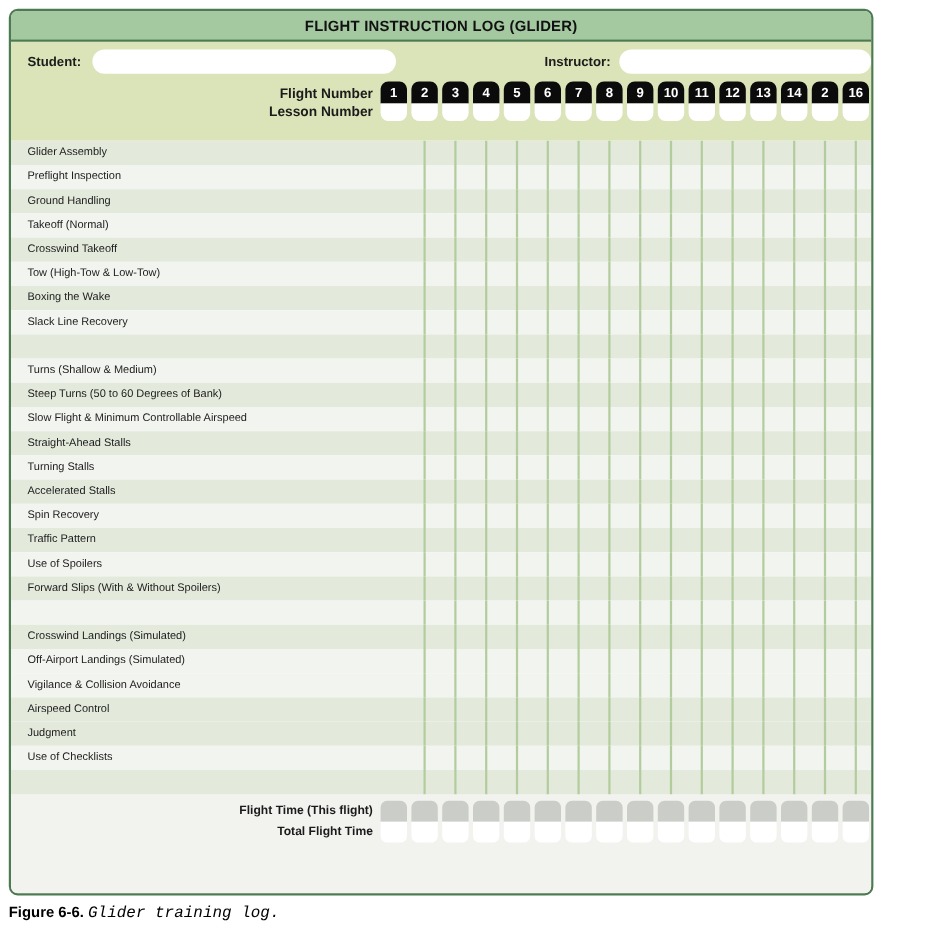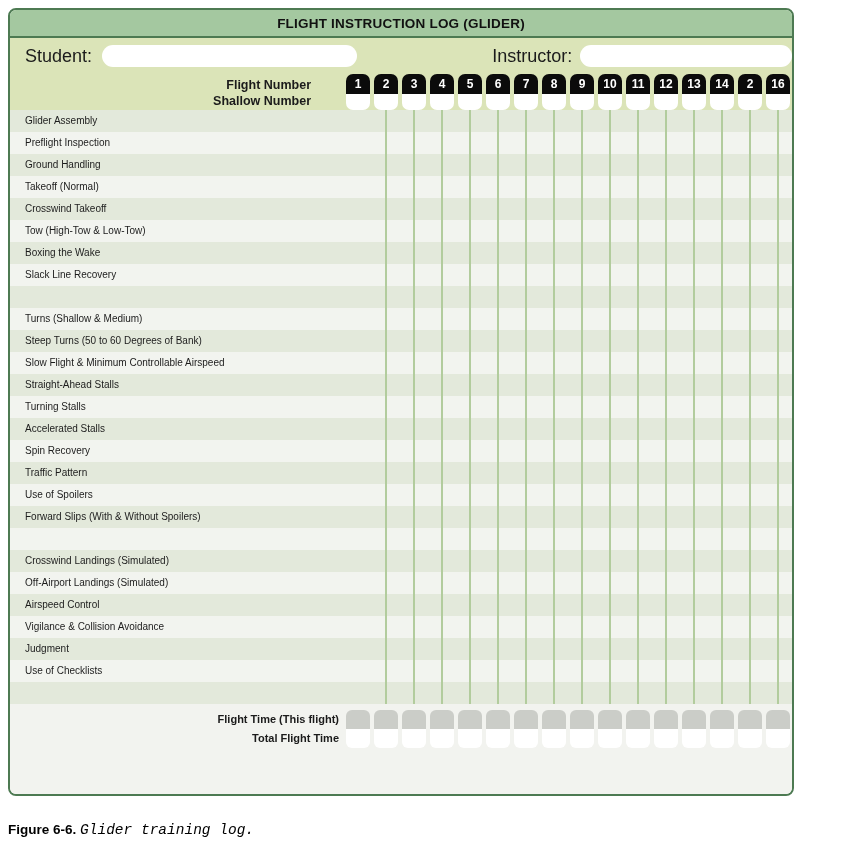--- a/index.html
+++ b/index.html
@@ -34,33 +34,33 @@
     background:var(--title-bg);
     border-bottom:2px solid var(--border-green);
     text-align:center;
     font-weight:bold;font-size:13.5px;color:#111;
     letter-spacing:.2px;
   }
   .header-band{background:var(--band-bg);}
   .id-row{
     height:36px;display:flex;align-items:center;
   }
-  .id-label{font-weight:normal;font-size:18px;}
+  .id-label{font-weight:bold;font-size:12px;}
   .id-label.student{margin-left:15px;}
   .id-label.instructor{margin-left:135px;}
   .pill-input{
     border:none;outline:none;
     height:22px;border-radius:11px;
     background:#ffffff;
     font-family:"Liberation Sans", sans-serif;
     font-size:13px;padding:0 10px;color:var(--ink);
   }
   .pill-input.student{width:290px;margin-left:10px;}
   .pill-input.instructor{width:240px;margin-left:8px;}
-  .fln-row{display:flex;padding-bottom:0;gap:28px;}
+  .fln-row{display:flex;padding-bottom:18px;}
   .fln-labels{
     width:375px;text-align:right;padding-right:5px;
     font-weight:bold;font-size:12.5px;
   }
   .fln-labels .l1{height:20px;line-height:22px;}
   .fln-labels .l2{height:16px;line-height:14px;}
   .capsules{display:flex;width:448px;}
   .capsule{width:24px;margin:0 2px;}
   .badge{
     height:20px;line-height:20px;
@@ -130,21 +130,21 @@
   <div class="header-band">
     <div class="id-row">
       <span class="id-label student">Student:</span>
       <input class="pill-input student" type="text" value="" style="">
       <span class="id-label instructor">Instructor:</span>
       <input class="pill-input instructor" type="text" value="" style="">
     </div>
     <div class="fln-row">
       <div class="fln-labels">
         <div class="l1">Flight Number</div>
-        <div class="l2">Shallow Number</div>
+        <div class="l2">Lesson Number</div>
       </div>
       <div class="capsules" id="flight-capsules">
           <div class="capsule">
             <div class="badge">1</div>
             <div class="lesson-cell"></div>
           </div>
           <div class="capsule">
             <div class="badge">2</div>
             <div class="lesson-cell"></div>
           </div>
@@ -662,43 +662,43 @@
           <div class="task-cell"></div>
           <div class="task-cell"></div>
           <div class="task-cell"></div>
           <div class="task-cell"></div>
           <div class="task-cell"></div>
           <div class="task-cell"></div>
           <div class="task-cell"></div>
           <div class="task-cell"></div>
         </div>
       </div>
+      <div class="task-row white">
+        <span class="task-label">Vigilance &amp; Collision Avoidance</span>
+        <div class="row-cells">
+          <div class="task-cell"></div>
+          <div class="task-cell"></div>
+          <div class="task-cell"></div>
+          <div class="task-cell"></div>
+          <div class="task-cell"></div>
+          <div class="task-cell"></div>
+          <div class="task-cell"></div>
+          <div class="task-cell"></div>
+          <div class="task-cell"></div>
+          <div class="task-cell"></div>
+          <div class="task-cell"></div>
+          <div class="task-cell"></div>
+          <div class="task-cell"></div>
+          <div class="task-cell"></div>
+          <div class="task-cell"></div>
+          <div class="task-cell"></div>
+        </div>
+      </div>
       <div class="task-row green">
         <span class="task-label">Airspeed Control</span>
-        <div class="row-cells">
-          <div class="task-cell"></div>
-          <div class="task-cell"></div>
-          <div class="task-cell"></div>
-          <div class="task-cell"></div>
-          <div class="task-cell"></div>
-          <div class="task-cell"></div>
-          <div class="task-cell"></div>
-          <div class="task-cell"></div>
-          <div class="task-cell"></div>
-          <div class="task-cell"></div>
-          <div class="task-cell"></div>
-          <div class="task-cell"></div>
-          <div class="task-cell"></div>
-          <div class="task-cell"></div>
-          <div class="task-cell"></div>
-          <div class="task-cell"></div>
-        </div>
-      </div>
-      <div class="task-row white">
-        <span class="task-label">Vigilance &amp; Collision Avoidance</span>
         <div class="row-cells">
           <div class="task-cell"></div>
           <div class="task-cell"></div>
           <div class="task-cell"></div>
           <div class="task-cell"></div>
           <div class="task-cell"></div>
           <div class="task-cell"></div>
           <div class="task-cell"></div>
           <div class="task-cell"></div>
           <div class="task-cell"></div>

